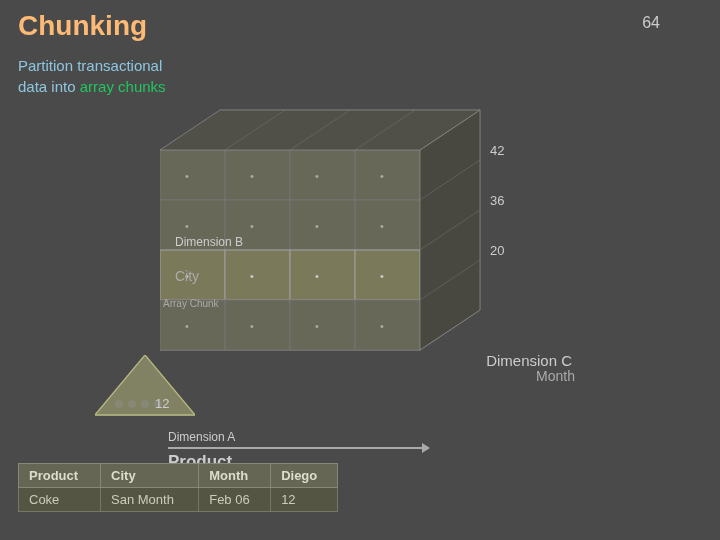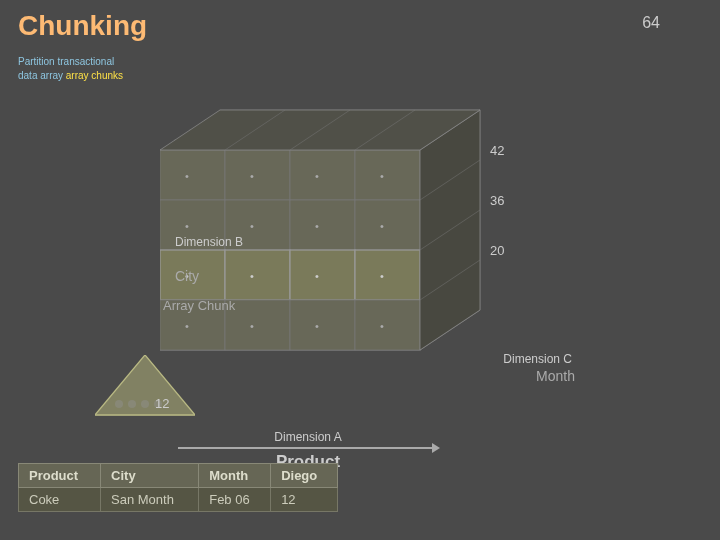--- a/index.html
+++ b/index.html
@@ -27,21 +27,21 @@
       top: 14px;
       right: 60px;
       font-size: 16px;
       color: #cccccc;
     }
 
     .subtitle {
       position: absolute;
       top: 55px;
       left: 18px;
-      font-size: 10px;
+      font-size: 15px;
       color: #cccccc;
       line-height: 1.4;
     }
 
     .subtitle span {
       color: #8ec6e0;
     }
 
     .dots-row {
       position: absolute;
@@ -93,21 +93,21 @@
   </style>
 </head>
 <body>
 
 <div class="title">Chunking</div>
 
 <div class="badge-64">64</div>
 
 <div class="subtitle">
   <span>Partition transactional</span><br>
-  <span>data array </span><span style="color:#fde047;text-align:center;">array chunks</span>
+  <span>data into </span><span style="color:#22c55e;text-align:center;">array chunks</span>
 </div>
 
 <svg class="diagram-svg" width="420" height="310" viewBox="0 0 420 310">
 
   <rect x="60" y="10" width="260" height="200" fill="#505045" stroke="#777" stroke-width="0.8" opacity="0.6"></rect>
 
   <line x1="125" y1="10" x2="125" y2="210" stroke="#777" stroke-width="0.5"></line>
   <line x1="190" y1="10" x2="190" y2="210" stroke="#777" stroke-width="0.5"></line>
   <line x1="255" y1="10" x2="255" y2="210" stroke="#777" stroke-width="0.5"></line>
   <line x1="60" y1="60" x2="320" y2="60" stroke="#777" stroke-width="0.5"></line>
@@ -176,43 +176,43 @@
 
   <text x="330" y="55" fill="#cccccc" font-size="13">42</text>
   <text x="330" y="105" fill="#cccccc" font-size="13">36</text>
   <text x="330" y="155" fill="#cccccc" font-size="13">20</text>
 </svg>
 
 <div style="position:absolute; top:235px; left:175px; font-size:12px; color:#cccccc;">Dimension B</div>
 
 <div style="position:absolute; top:268px; left:175px; font-size:14px; color:#aaaaaa;">City</div>
 
-<div style="position:absolute; top:298px; left:163px; font-size:13px; color:#aaaaaa;">Array Chunk</div>
+<div style="position:absolute; top:298px; left:163px; font-size:10px; color:#aaaaaa;">Array Chunk</div>
 
 <svg style="position:absolute; top:355px; left:95px;" width="100" height="65">
 
   <polygon points="50,0 0,60 100,60" fill="#888866" stroke="#aaaa77" stroke-width="1.5" opacity="0.9"></polygon>
   <polygon points="50,0 0,60 100,60" fill="none" stroke="#bbbb88" stroke-width="1"></polygon>
 
 </svg>
 
 <div class="dots-row">
   <div class="dot"></div>
   <div class="dot"></div>
   <div class="dot"></div>
   <div class="dot"></div>
 </div>
 
 <div style="position:absolute; top:396px; left:155px; font-size:13px; color:#cccccc;">12</div>
 
-<div style="position:absolute; top:352px; right:148px; font-size:12px; color:#cccccc;">Dimension C</div>
+<div style="position:absolute; top:352px; right:148px; font-size:15px; color:#cccccc;">Dimension C</div>
 
 <div style="position:absolute; top:368px; right:145px; font-size:14px; color:#aaaaaa;">Month</div>
 
-<div style="position:absolute; top:430px; left:168px; width:280px; display:flex; flex-direction:column; align-items:center;">
+<div style="position:absolute; top:430px; left:168px; width:280px; display:flex; flex-direction:column; align-items:flex-start;">
   <div style="font-size:12px; color:#cccccc; margin-bottom:3px;">Dimension A</div>
 
   <div style="width:260px; height:2px; background:#aaaaaa; position:relative; margin-bottom:3px;">
     <div style="position:absolute; right:-2px; top:-4px; width:0; height:0; border-left:8px solid #aaaaaa; border-top:5px solid transparent; border-bottom:5px solid transparent;"></div>
   </div>
   <div style="font-size:17px; color:#cccccc; font-weight:bold;">Product</div>
 </div>
 
 <table class="data-table">
   <thead>

